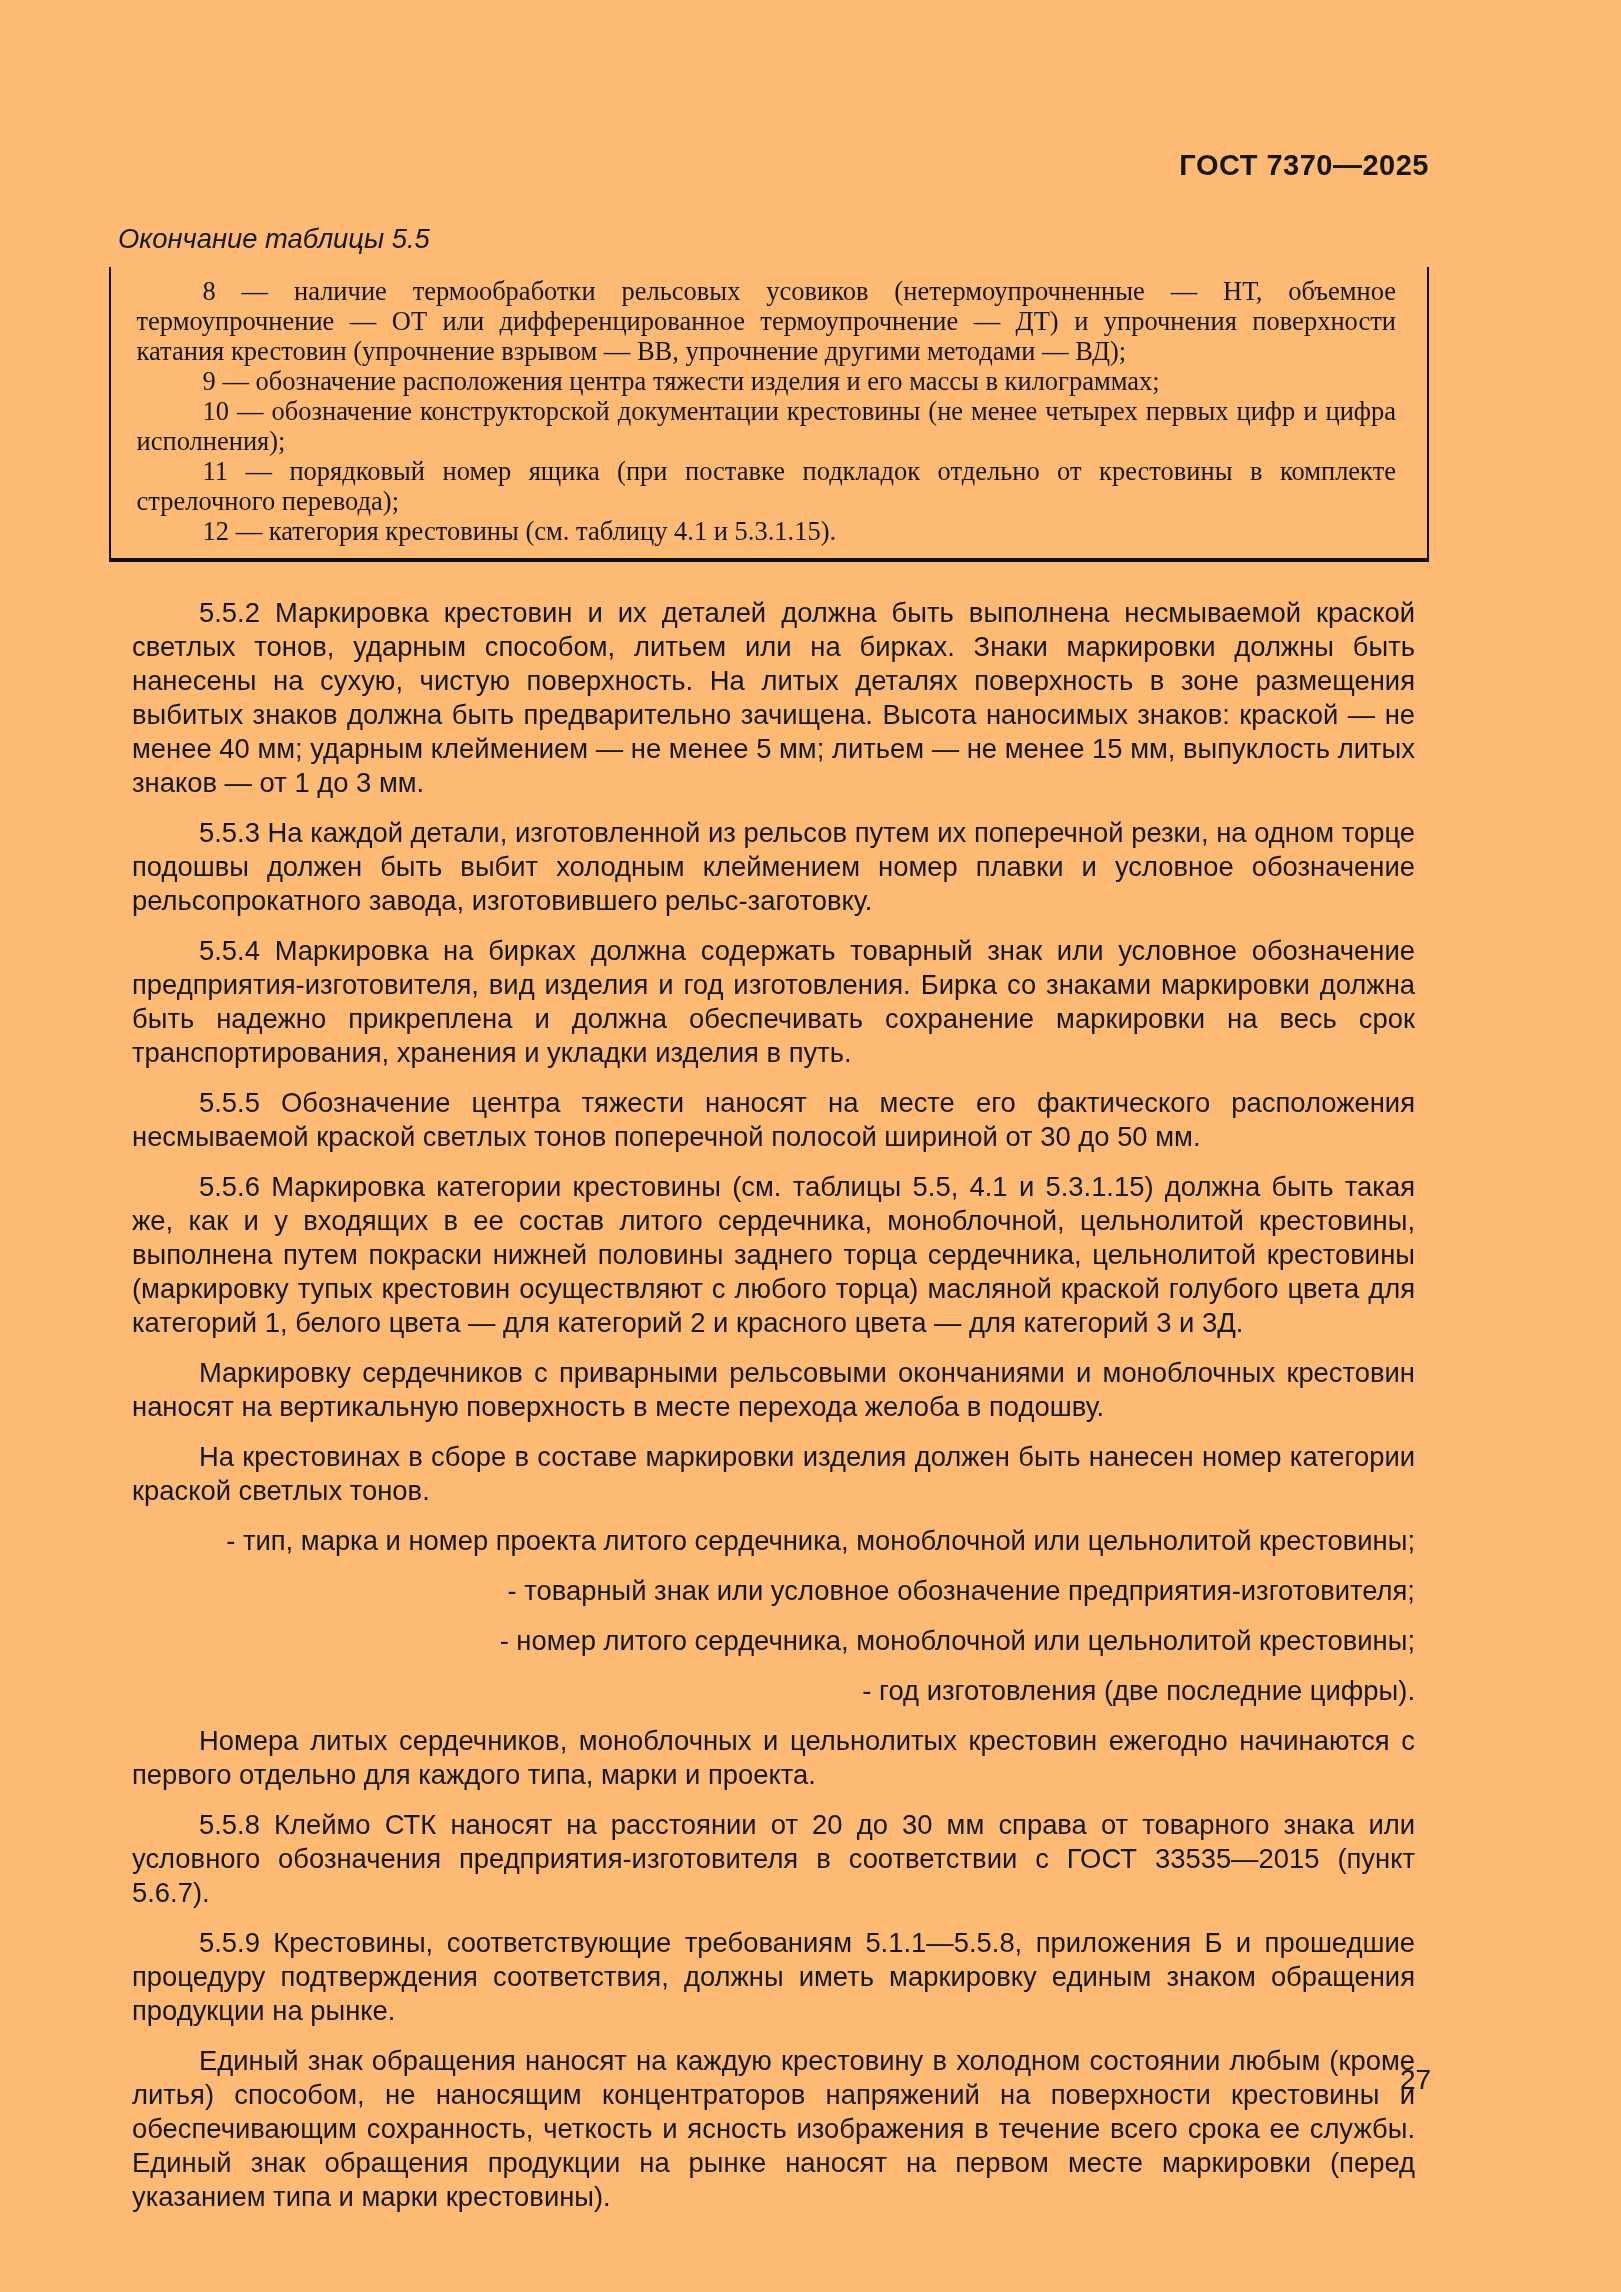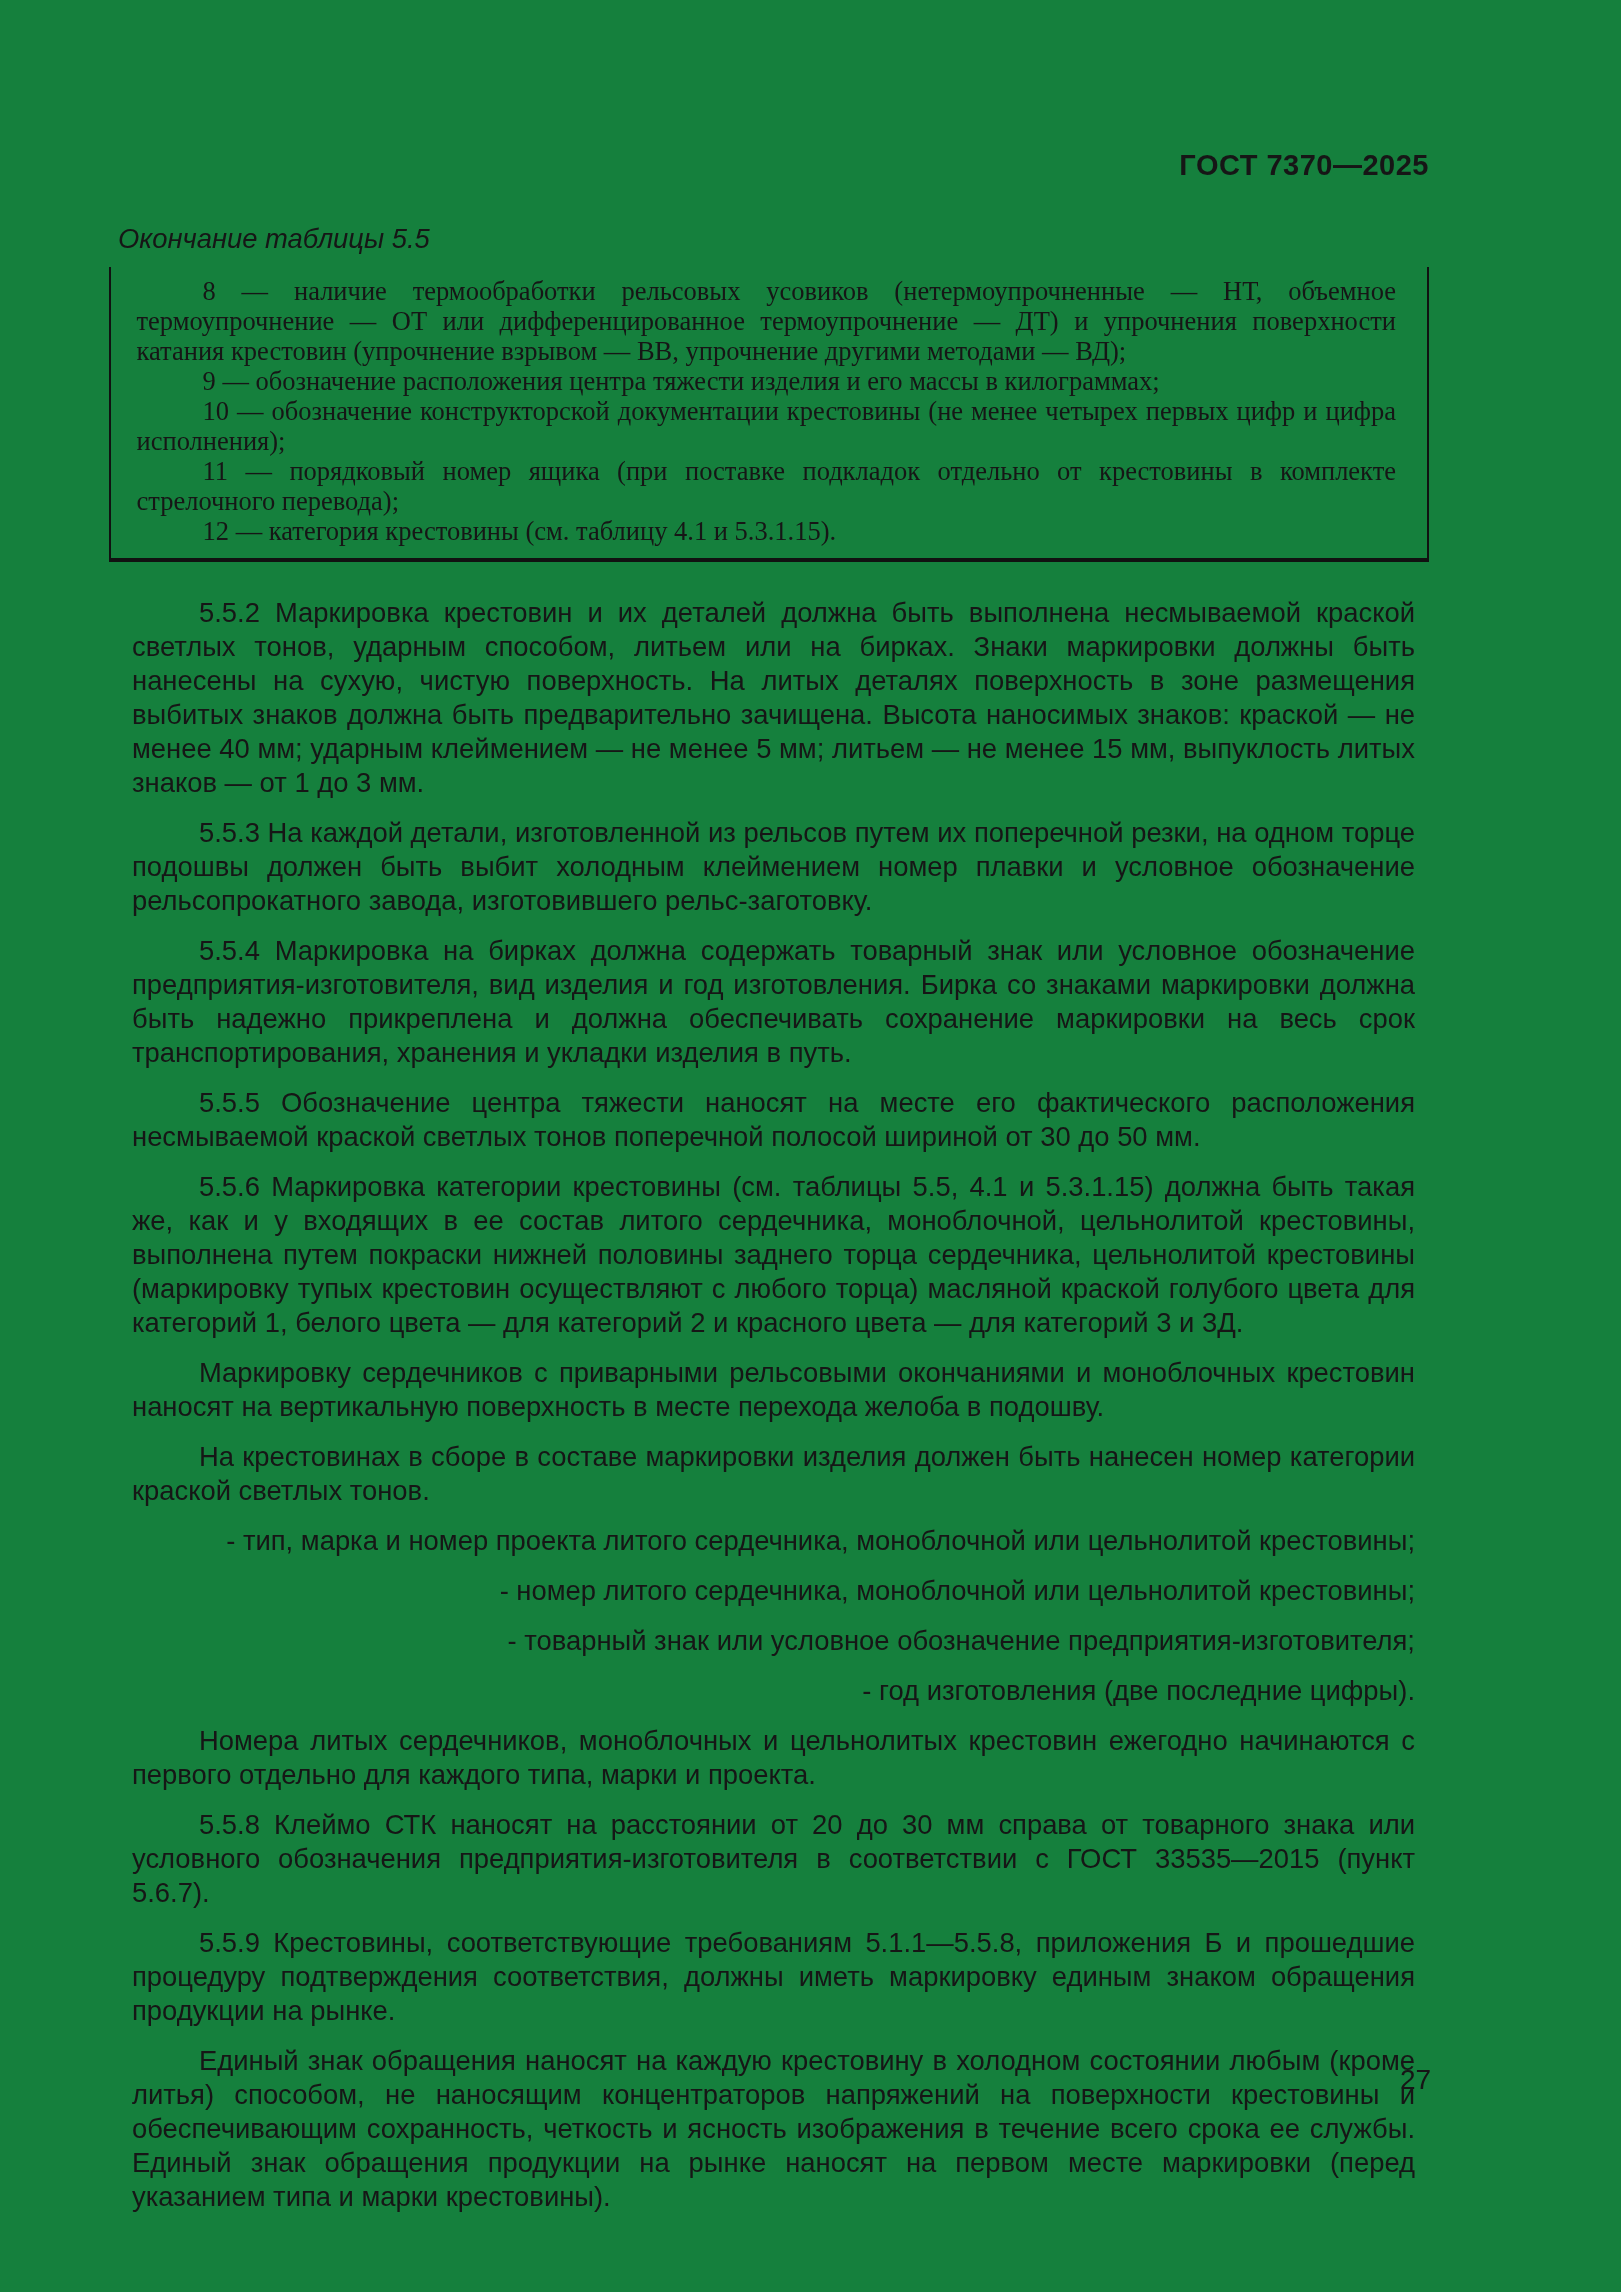--- a/index.html
+++ b/index.html
@@ -1,20 +1,20 @@
 <!DOCTYPE html>
 <html><head>
 <meta charset="utf-8">
 <style>
   html, body { margin: 0; padding: 0; background: #e8e8e8; }
   .page {
     position: relative;
     width: 1621px;
     height: 2293px;
-    background: #15803d;
+    background: #fdba74;
     font-family: "Liberation Sans", sans-serif;
     color: #161616;
     overflow: hidden;
   }
   .doc-code {
     position: absolute;
     top: 149px;
     right: 192px;
     font-size: 29px;
     font-weight: bold;
@@ -90,22 +90,22 @@
 
   <div class="body-text">
     <p>5.5.2 Маркировка крестовин и их деталей должна быть выполнена несмываемой краской светлых тонов, ударным способом, литьем или на бирках. Знаки маркировки должны быть нанесены на сухую, чистую поверхность. На литых деталях поверхность в зоне размещения выбитых знаков должна быть предварительно зачищена. Высота наносимых знаков: краской — не менее 40 мм; ударным клеймением — не менее 5 мм; литьем — не менее 15 мм, выпуклость литых знаков — от 1 до 3 мм.</p>
     <p>5.5.3 На каждой детали, изготовленной из рельсов путем их поперечной резки, на одном торце подошвы должен быть выбит холодным клеймением номер плавки и условное обозначение рельсопрокатного завода, изготовившего рельс-заготовку.</p>
     <p>5.5.4 Маркировка на бирках должна содержать товарный знак или условное обозначение предприятия-изготовителя, вид изделия и год изготовления. Бирка со знаками маркировки должна быть надежно прикреплена и должна обеспечивать сохранение маркировки на весь срок транспортирования, хранения и укладки изделия в путь.</p>
     <p>5.5.5 Обозначение центра тяжести наносят на месте его фактического расположения несмываемой краской светлых тонов поперечной полосой шириной от 30 до 50 мм.</p>
     <p>5.5.6 Маркировка категории крестовины (см. таблицы 5.5, 4.1 и 5.3.1.15) должна быть такая же, как и у входящих в ее состав литого сердечника, моноблочной, цельнолитой крестовины, выполнена путем покраски нижней половины заднего торца сердечника, цельнолитой крестовины (маркировку тупых крестовин осуществляют с любого торца) масляной краской голубого цвета для категорий 1, белого цвета — для категорий 2 и красного цвета — для категорий 3 и 3Д.</p>
     <p>Маркировку сердечников с приварными рельсовыми окончаниями и моноблочных крестовин наносят на вертикальную поверхность в месте перехода желоба в подошву.</p>
     <p>На крестовинах в сборе в составе маркировки изделия должен быть нанесен номер категории краской светлых тонов.</p>
     <p class="list-item">- тип, марка и номер проекта литого сердечника, моноблочной или цельнолитой крестовины;</p>
+    <p class="list-item">- товарный знак или условное обозначение предприятия-изготовителя;</p>
     <p class="list-item">- номер литого сердечника, моноблочной или цельнолитой крестовины;</p>
-    <p class="list-item">- товарный знак или условное обозначение предприятия-изготовителя;</p>
     <p class="list-item">- год изготовления (две последние цифры).</p>
     <p>Номера литых сердечников, моноблочных и цельнолитых крестовин ежегодно начинаются с первого отдельно для каждого типа, марки и проекта.</p>
     <p>5.5.8 Клеймо СТК наносят на расстоянии от 20 до 30 мм справа от товарного знака или условного обозначения предприятия-изготовителя в соответствии с ГОСТ 33535—2015 (пункт 5.6.7).</p>
     <p>5.5.9 Крестовины, соответствующие требованиям 5.1.1—5.5.8, приложения Б и прошедшие процедуру подтверждения соответствия, должны иметь маркировку единым знаком обращения продукции на рынке.</p>
     <p>Единый знак обращения наносят на каждую крестовину в холодном состоянии любым (кроме литья) способом, не наносящим концентраторов напряжений на поверхности крестовины и обеспечивающим сохранность, четкость и ясность изображения в течение всего срока ее службы. Единый знак обращения продукции на рынке наносят на первом месте маркировки (перед указанием типа и марки крестовины).</p>
   </div>
 
   <div class="page-num">27</div>
 
 </div>

